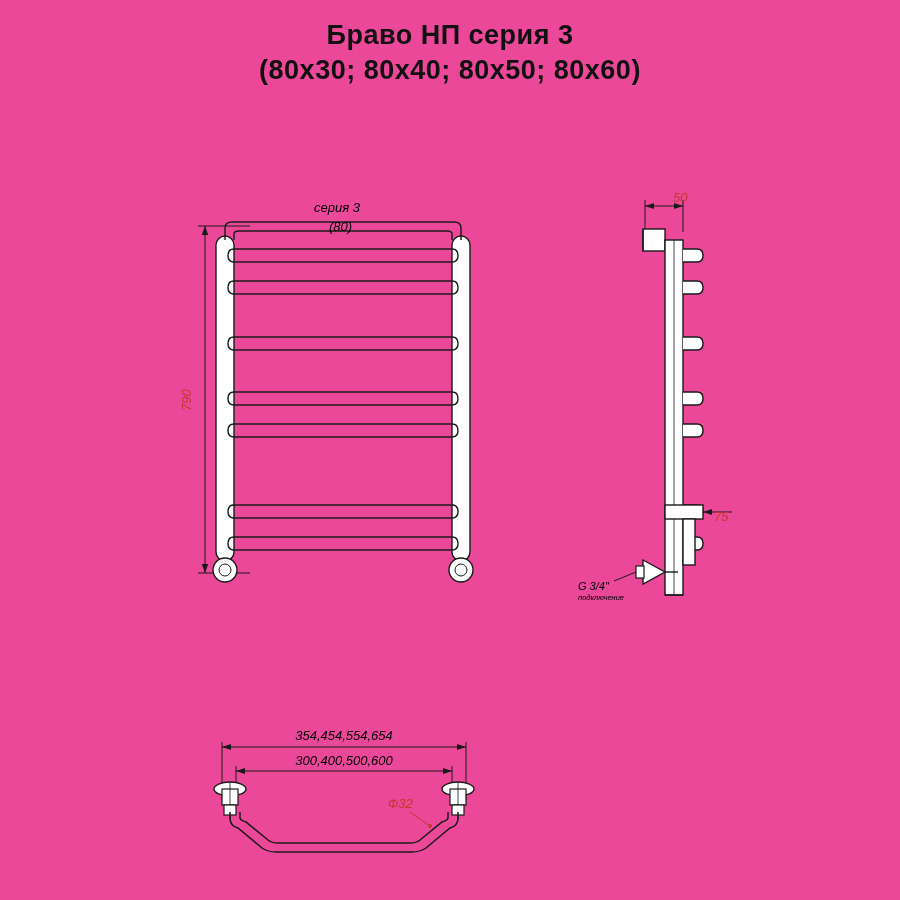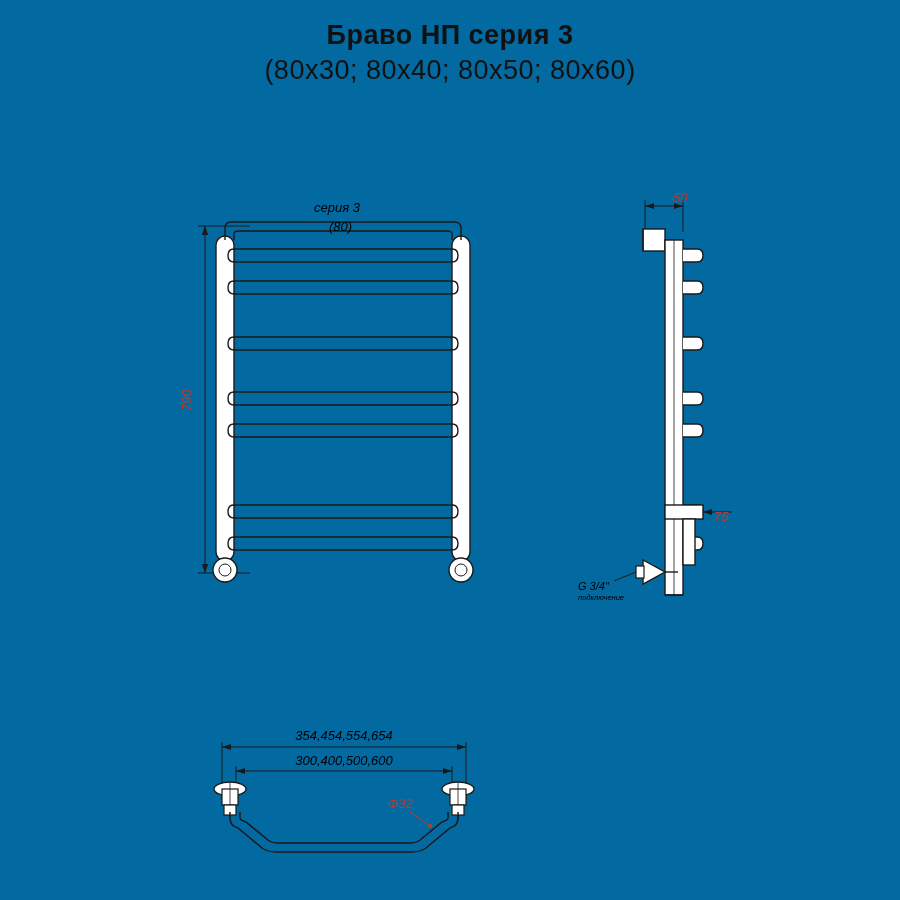--- a/index.html
+++ b/index.html
@@ -4,41 +4,41 @@
 <style>
   html, body {
     margin: 0;
     padding: 0;
     background: #ffffff;
   }
   #page {
     position: relative;
     width: 900px;
     height: 900px;
-    background: #0369a1;
+    background: #ec4899;
     font-family: "Liberation Sans", sans-serif;
     color: #111111;
     overflow: hidden;
   }
   .title-block {
     position: absolute;
     top: 18px;
     left: 0;
     width: 900px;
     text-align: center;
   }
   .title-line1 {
     font-size: 27px;
     font-weight: bold;
     letter-spacing: 0.5px;
     line-height: 34px;
   }
   .title-line2 {
     font-size: 27px;
-    font-weight: normal;
+    font-weight: bold;
     letter-spacing: 0.5px;
     line-height: 36px;
   }
   svg.draw {
     position: absolute;
     top: 0;
     left: 0;
   }
   .lbl {
     font-family: "Liberation Sans", sans-serif;

